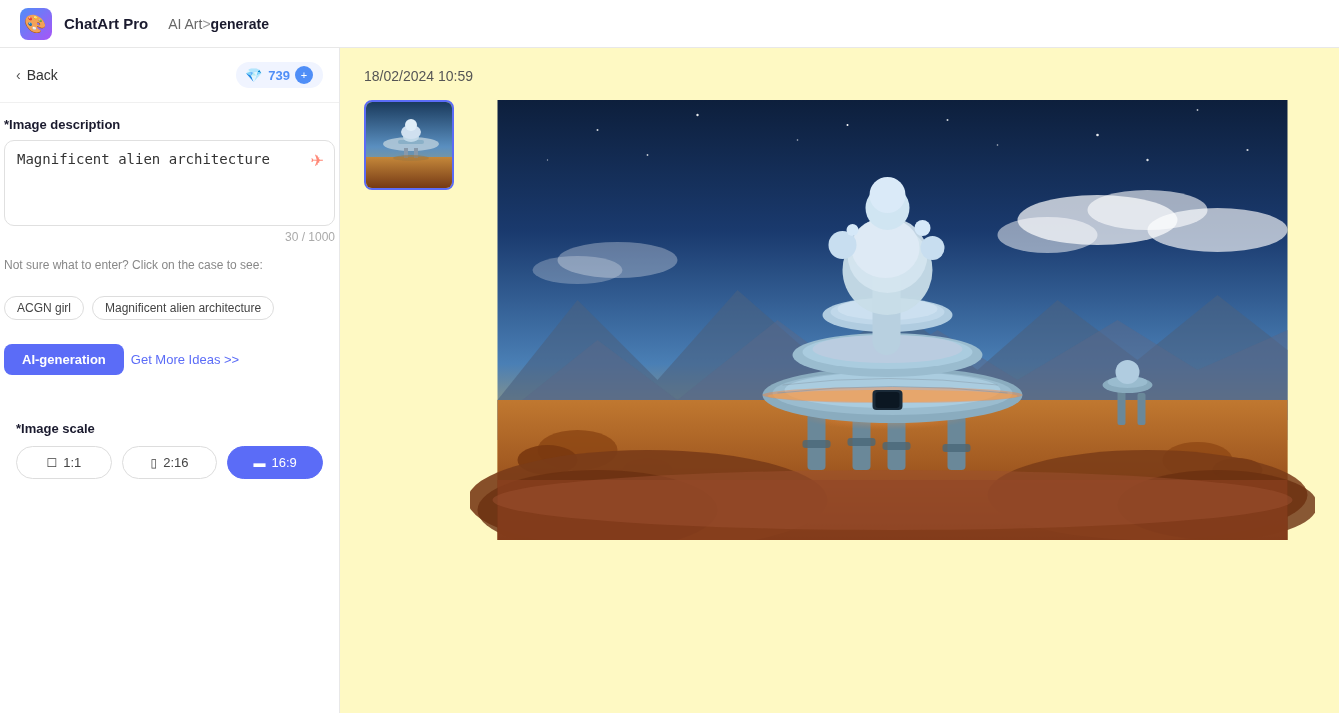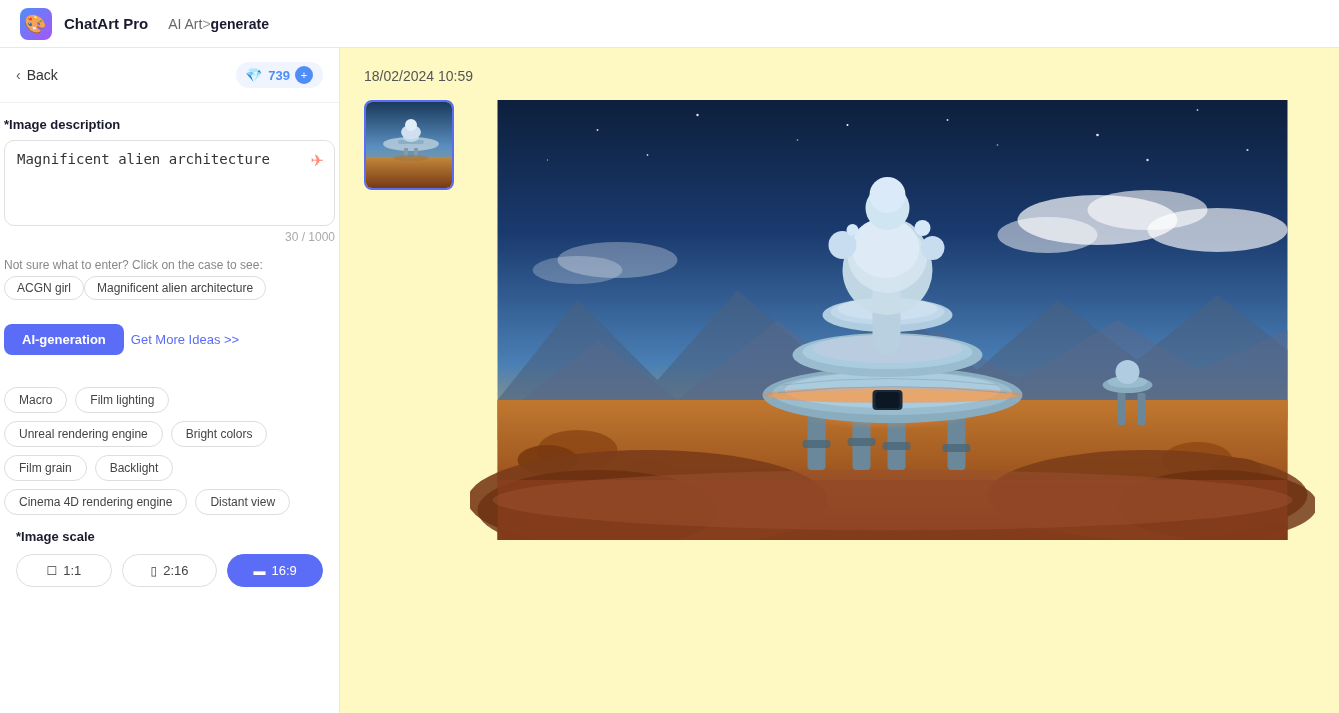--- a/index.html
+++ b/index.html
@@ -51,23 +51,23 @@
       border: 1px solid #e0e0e0; border-radius: 10px; padding: 10px 12px;
       position: relative; min-height: 80px; background: #fff;
     }
     .desc-textarea {
       width: 100%; border: none; outline: none; resize: none;
       font-size: 14px; color: #333; background: transparent; min-height: 60px;
     }
     .send-icon { position: absolute; top: 10px; right: 10px; color: #f87; font-size: 16px; }
     .char-count { text-align: right; font-size: 12px; color: #aaa; margin-top: 4px; }
 
-    .hint-text { font-size: 12px; color: #888; margin-bottom: 4px; }
-
-    .tag-row { display: flex; flex-wrap: wrap; margin-bottom: 10px; }
+    .hint-text { font-size: 12px; color: #888; margin-bottom: 24px; }
+
+    .tag-row { display: flex; flex-wrap: wrap; gap: 8px; margin-bottom: 10px; }
     .tag {
       border: 1px solid #ddd; border-radius: 20px; padding: 4px 12px;
       font-size: 12px; color: #444; cursor: pointer; background: #fff; white-space: nowrap;
     }
 
     .action-row { display: flex; align-items: center; gap: 7px; margin-bottom: 4px; }
     .ai-gen-btn {
       background: #5b6cf7; color: #fff; border: none; border-radius: 8px;
       padding: 8px 18px; font-size: 13px; font-weight: 600; cursor: pointer;
     }
@@ -166,30 +166,20 @@
     </div>
 
     <div class="sidebar-section">
       <div class="action-row">
         <button class="ai-gen-btn">AI-generation</button>
         <a class="more-ideas-link">Get More Ideas &gt;&gt;</a>
       </div>
     </div>
 
     <div class="sidebar-section" style="margin-top:14px;">
-      <div class="detail-tags">
-        <span class="detail-tag">Macro</span>
-        <span class="detail-tag">Film lighting</span>
-        <span class="detail-tag">Unreal rendering engine</span>
-        <span class="detail-tag">Bright colors</span>
-        <span class="detail-tag">Film grain</span>
-        <span class="detail-tag">Backlight</span>
-        <span class="detail-tag">Cinema 4D rendering engine</span>
-        <span class="detail-tag">Distant view</span>
-      </div>
     </div>
 
     <div class="scale-section">
       <div class="field-label">
         <span>*</span><span>Image scale</span>
       </div>
       <div class="scale-row">
         <button class="scale-btn">
           <span class="scale-icon">☐</span>
           <span>1:1</span>

